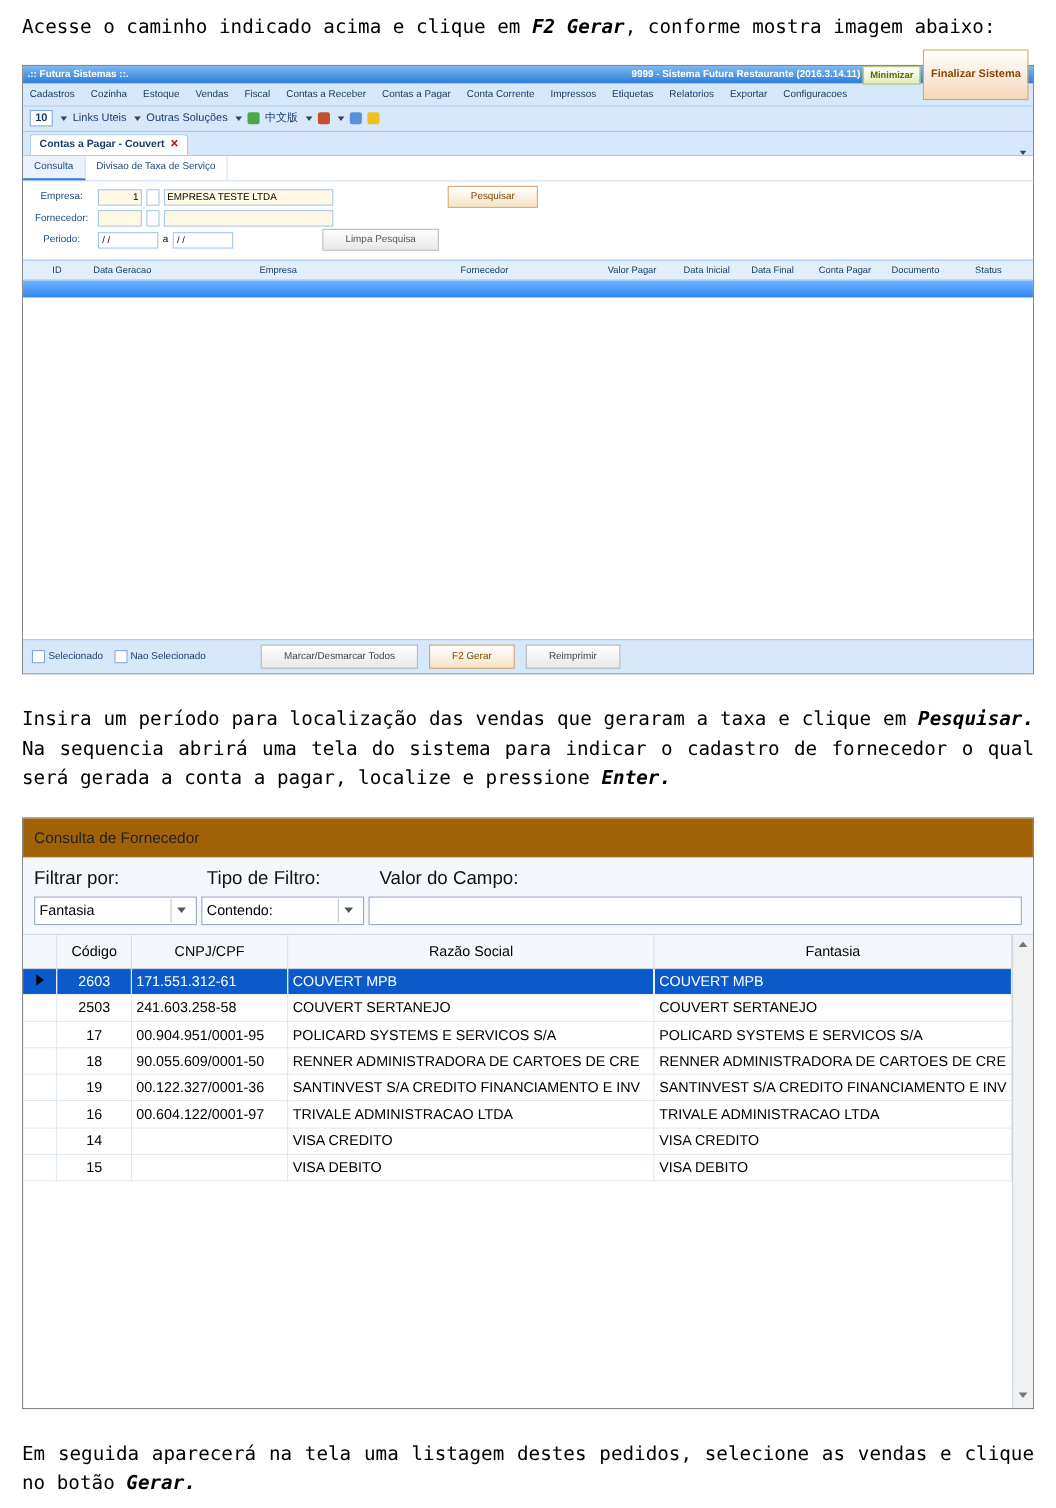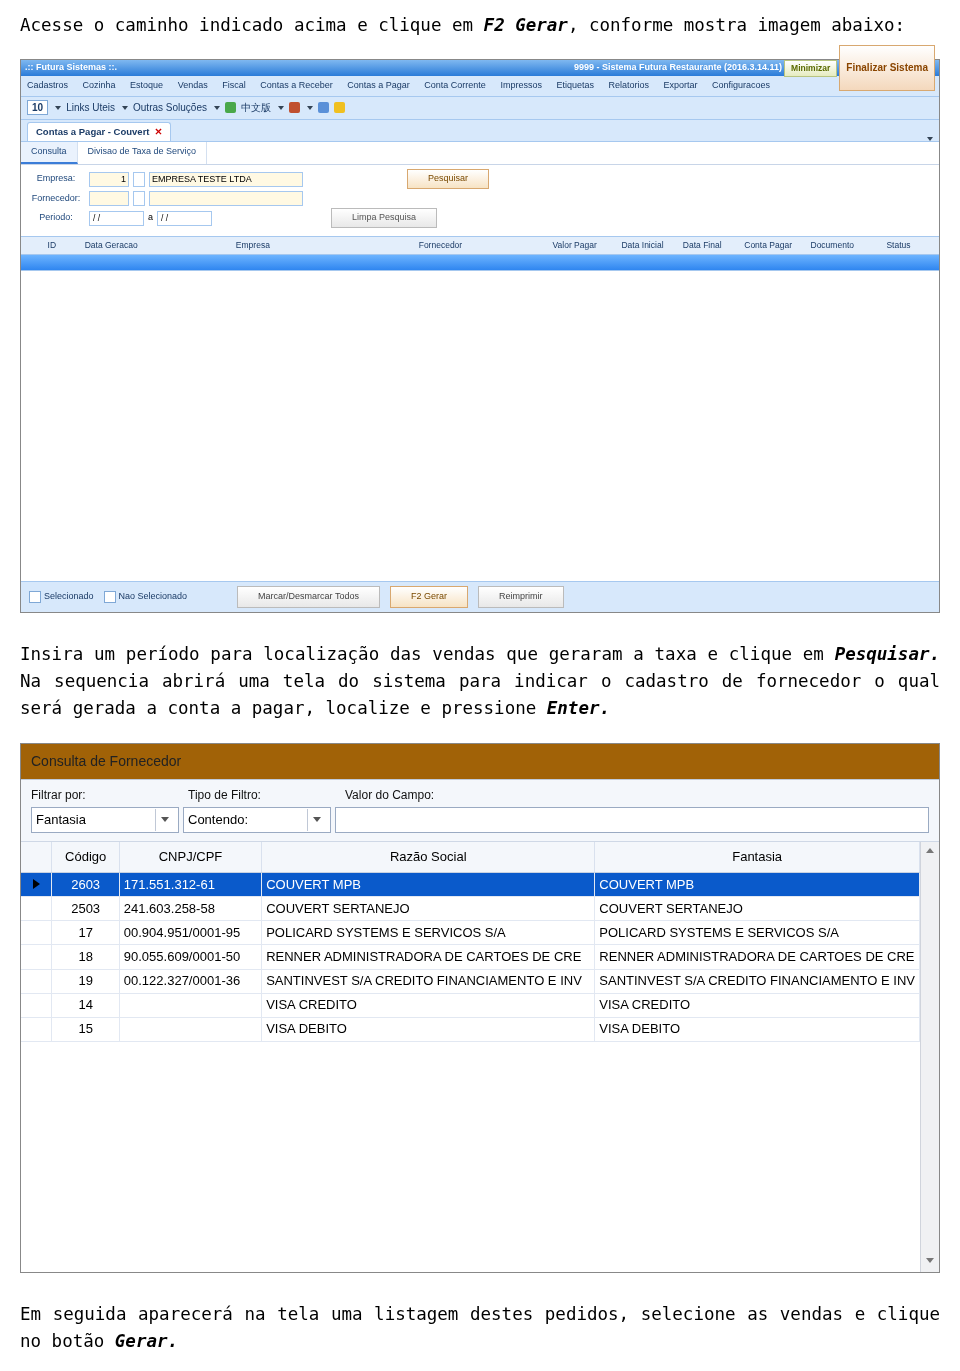--- a/index.html
+++ b/index.html
@@ -43,21 +43,21 @@
   .gridsel{background:linear-gradient(#6db4ff,#2f86f0);height:15px;border-bottom:1px solid #a6c8ef}
   .gridarea{height:310px;background:#fff}
   .bott{background:#d7e8fb;border-top:1px solid #a6c8ef;padding:4px 8px;display:flex;align-items:center;gap:10px;font-size:9px;color:#1b3b66}
   .chk{display:inline-block;width:10px;height:10px;border:1px solid #7fa8d6;background:#fff;vertical-align:middle;margin-right:3px}
   .bbtn{background:linear-gradient(#fff,#e8e8e8);border:1px solid #bbb;padding:3px 20px;font-size:9px;color:#444}
   .bbtn.org{background:linear-gradient(#fff,#f7e3c4);border:1px solid #d8a870;color:#7a4a00}
   
   .app2{font-family:Tahoma,Arial,sans-serif;font-size:13px}
   .wintop{background:#a16207;border-bottom:1px solid #bfcadb;padding:7px 10px;font-size:14px;color:#222}
   .filterbar{background:#f4f7fb;padding:6px 10px 8px 10px;border-bottom:1px solid #cfd8e6}
-  .fblabels{display:flex;gap:10px;font-size:12px;margin-bottom:2px;color:#111}
+  .fblabels{display:flex;gap:10px;font-size:17px;margin-bottom:2px;color:#111}
   .fblabels .l1{width:147px}.fblabels .l2{width:147px}
   .fbfields{display:flex;align-items:center;gap:4px}
   .cbox{height:24px;border:1px solid #9aaac2;background:#fff;font-size:13px;display:flex;align-items:center;justify-content:space-between;padding:0 4px}
   .cbox.w1{width:138px}.cbox.w2{width:138px}
   .txtin{flex:1;height:24px;border:1px solid #9aaac2;background:#fff}
   .cdd{display:inline-block;width:18px;height:22px;border-left:1px solid #c0c8d6;display:flex;align-items:center;justify-content:center}
   .cdd::after{content:"";border-left:4px solid transparent;border-right:4px solid transparent;border-top:5px solid #555}
   .tbl{width:100%;border-collapse:collapse;font-size:13px}
   .tbl th{background:#f4f7fb;font-weight:normal;color:#000;text-align:center;padding:5px 4px;border-right:1px solid #d9e1ee;border-bottom:1px solid #c8d2e2}
   .tbl th.first{width:24px}
@@ -147,21 +147,21 @@
         <span class="flabel">Fornecedor:</span>
         <span class="finput fid"></span>
         <span class="fmini"></span>
         <span class="finput femp"></span>
       </div>
       <div class="frow">
         <span class="flabel">Periodo:</span>
         <span class="finput fdate">/  /</span>
         <span>a</span>
         <span class="finput fdate">/  /</span>
-        <span class="fbtn grey" style="margin-left:115px">Limpa Pesquisa</span>
+        <span class="fbtn grey" style="margin-left:77px">Limpa Pesquisa</span>
       </div>
     </div>
     <div class="gridhead">
       <span class="gh" style="width:15px"></span>
       <span class="gh" style="width:30px">ID</span>
       <span class="gh" style="width:70px">Data Geracao</span>
       <span class="gh" style="width:190px;text-align:center">Empresa</span>
       <span class="gh" style="width:180px;text-align:center">Fornecedor</span>
       <span class="gh" style="width:80px;text-align:center">Valor Pagar</span>
       <span class="gh" style="width:55px">Data Inicial</span>
@@ -251,20 +251,27 @@
               </tr>
               <tr>
                 <td class="rowmark"></td>
                 <td class="code">19</td>
                 <td class="doc">00.122.327/0001-36</td>
                 <td class="rs">SANTINVEST S/A CREDITO FINANCIAMENTO E INV</td>
                 <td>SANTINVEST S/A CREDITO FINANCIAMENTO E INV</td>
               </tr>
               <tr>
                 <td class="rowmark"></td>
+                <td class="code">16</td>
+                <td class="doc">00.604.122/0001-97</td>
+                <td class="rs">TRIVALE ADMINISTRACAO LTDA</td>
+                <td>TRIVALE ADMINISTRACAO LTDA</td>
+              </tr>
+              <tr>
+                <td class="rowmark"></td>
                 <td class="code">14</td>
                 <td class="doc"></td>
                 <td class="rs">VISA CREDITO</td>
                 <td>VISA CREDITO</td>
               </tr>
               <tr>
                 <td class="rowmark"></td>
                 <td class="code">15</td>
                 <td class="doc"></td>
                 <td class="rs">VISA DEBITO</td>

